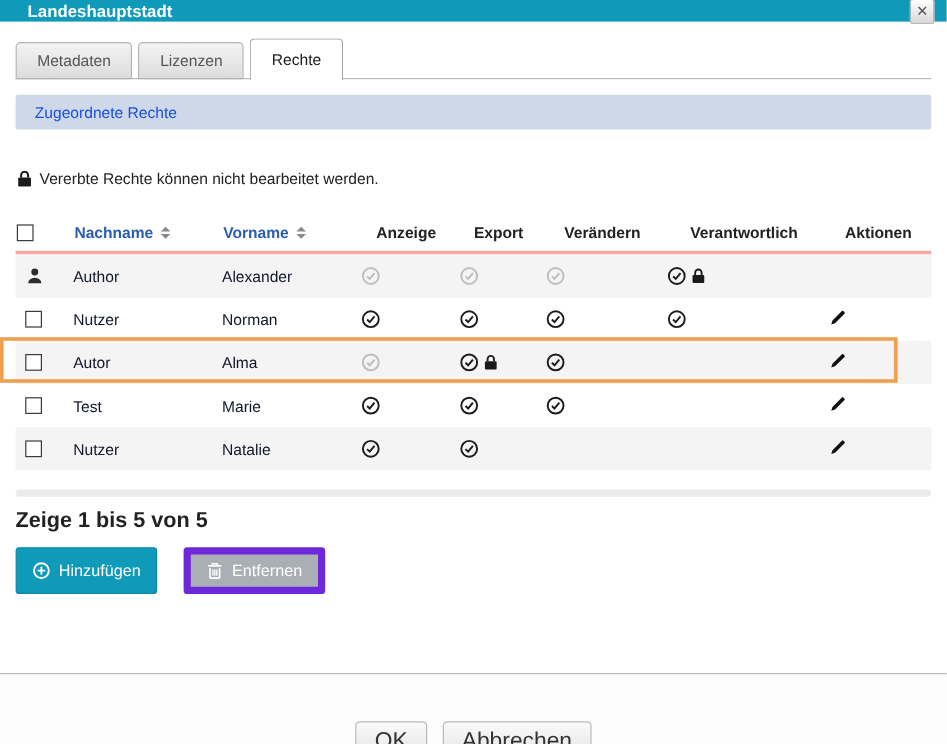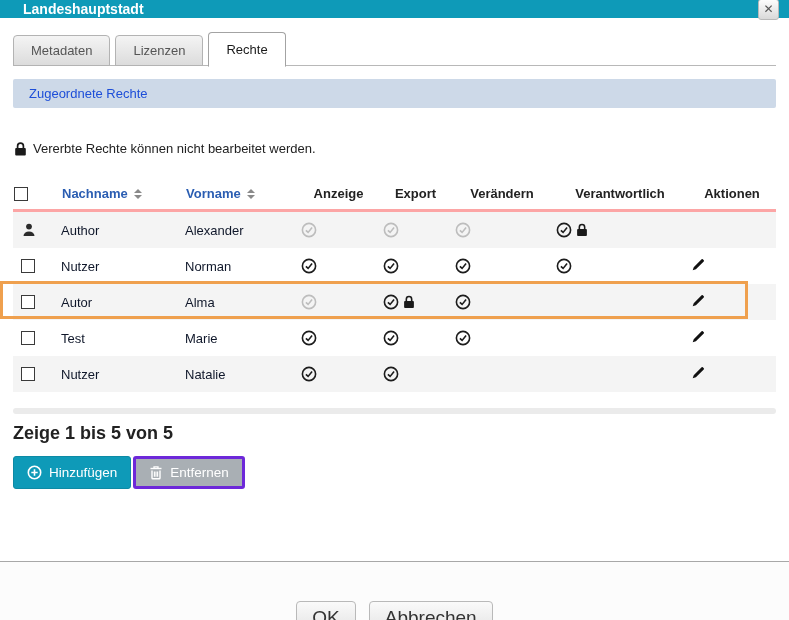--- a/index.html
+++ b/index.html
@@ -53,25 +53,25 @@
   .icon-check { color:#1c1c1c; }
   .icon-check.gray { color:#bdbdbd; }
   .edit-btn { background:none; border:none; cursor:pointer; padding:0; line-height:0; }
 
   .highlight-ring { position:absolute; left:-13px; top:103px; width:748px; height:38px;
     border:3px solid #efa04e; pointer-events:none; }
 
   
   .hscrollbar { margin-top:16px; height:6px; background:#ebebeb; border-radius:3px; cursor:pointer; }
   .summary { margin-top:9px; font-weight:bold; font-size:18px; }
-  .btnrow { margin-top:12px; display:flex; gap:2px; }
+  .btnrow { margin-top:12px; display:flex; gap:22px; }
   .btn-add { display:flex; align-items:center; gap:7px; background:#0e9ab8; color:#fff;
     border:1px solid #0d8aa5; border-radius:3px; padding:6px 13px; font-size:13.5px; cursor:pointer; }
   .btn-remove { display:flex; align-items:center; gap:7px; background:#a9afb4; color:#fff;
-    border:3px solid #6d28d9; border-radius:3px; padding:6px 13px; font-size:13.5px; cursor:default; }
+    border:6px solid #6d28d9; border-radius:3px; padding:6px 13px; font-size:13.5px; cursor:default; }
 
   
   .footer-sep { position:absolute; left:0; right:0; top:561px; height:1px; background:#a8a8a8; }
   .footer { position:absolute; left:0; right:0; top:562px; bottom:0; background:#fcfcfc;
     display:flex; justify-content:center; align-items:flex-start; gap:13px; padding-top:23px; }
   .btn-dialog { min-width:50px; padding:5px 15px; border:1px solid #b9b9b9; border-radius:4px;
     background:linear-gradient(#fafafa,#e2e2e2); color:#333; font-size:19px; cursor:pointer;margin-top:16px; }
   .page { position:relative; width:789px; height:620px; }
 </style>
 </head>

